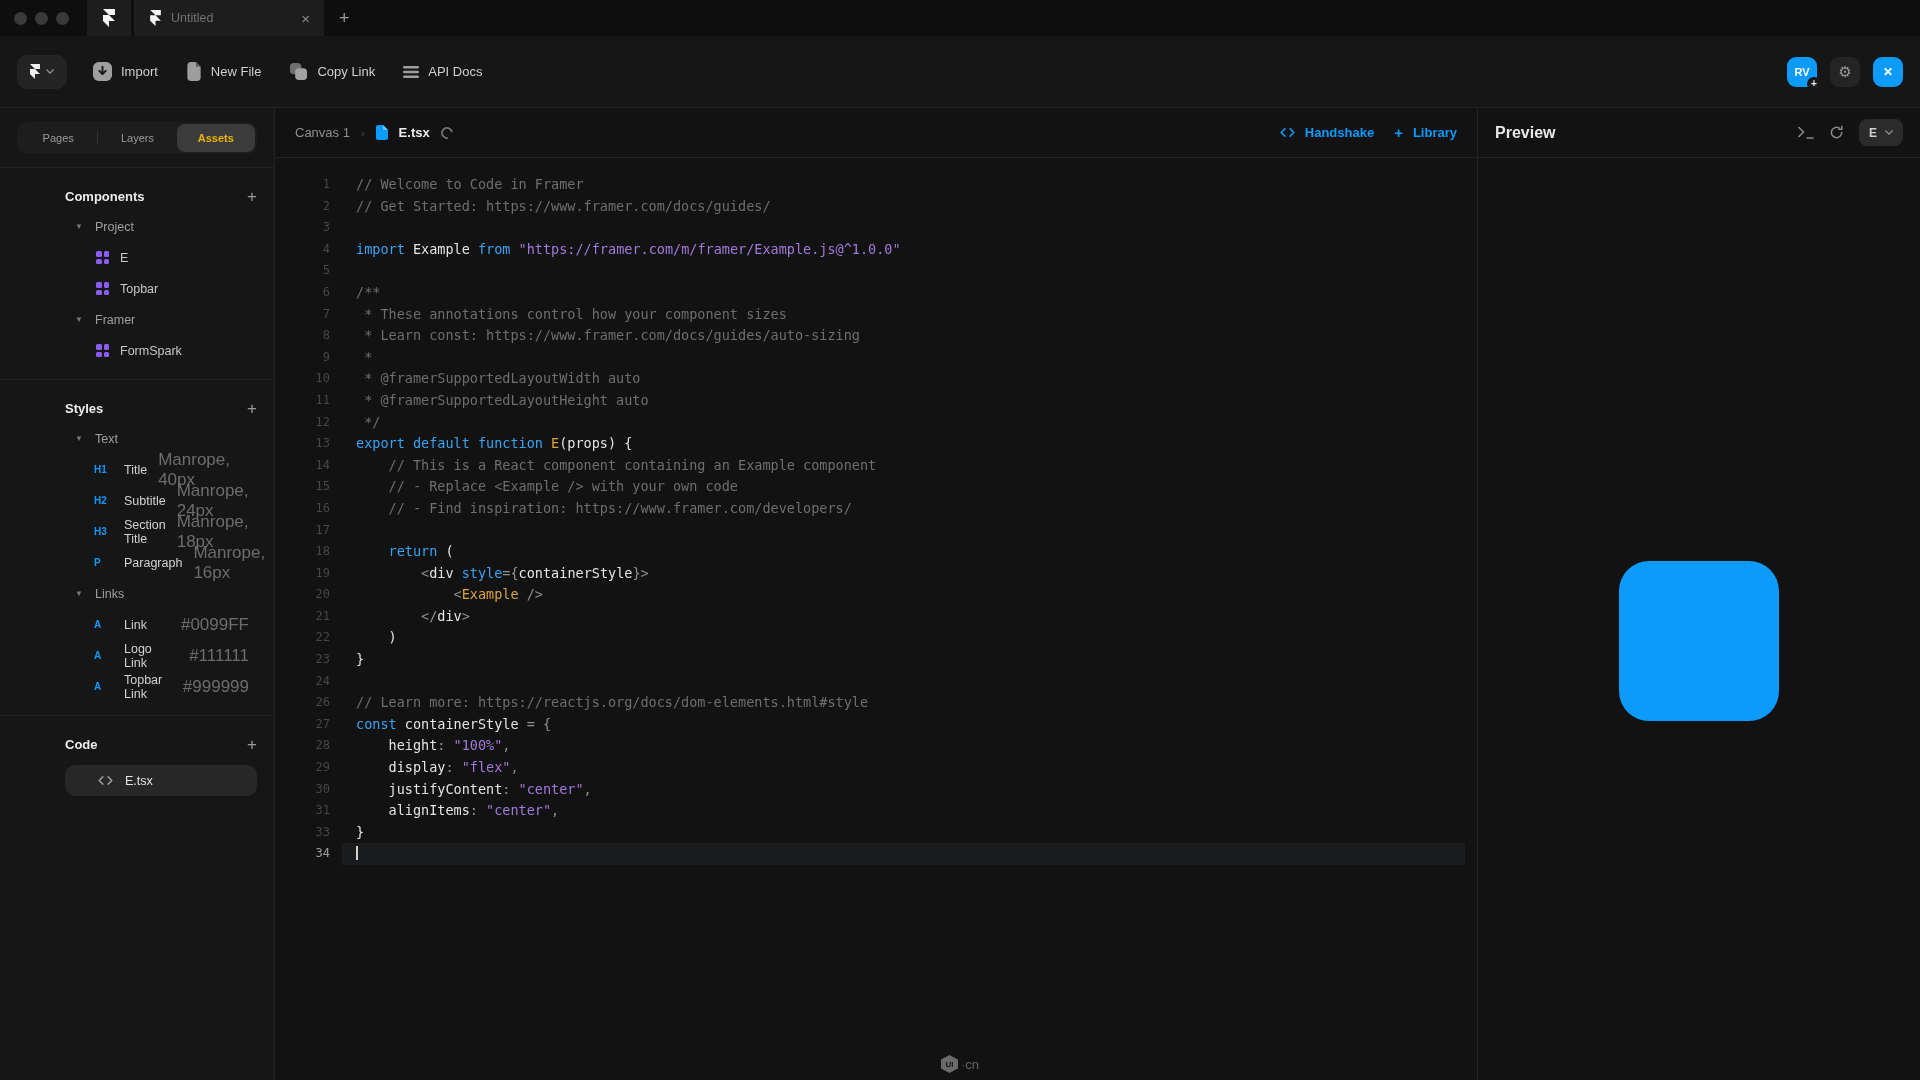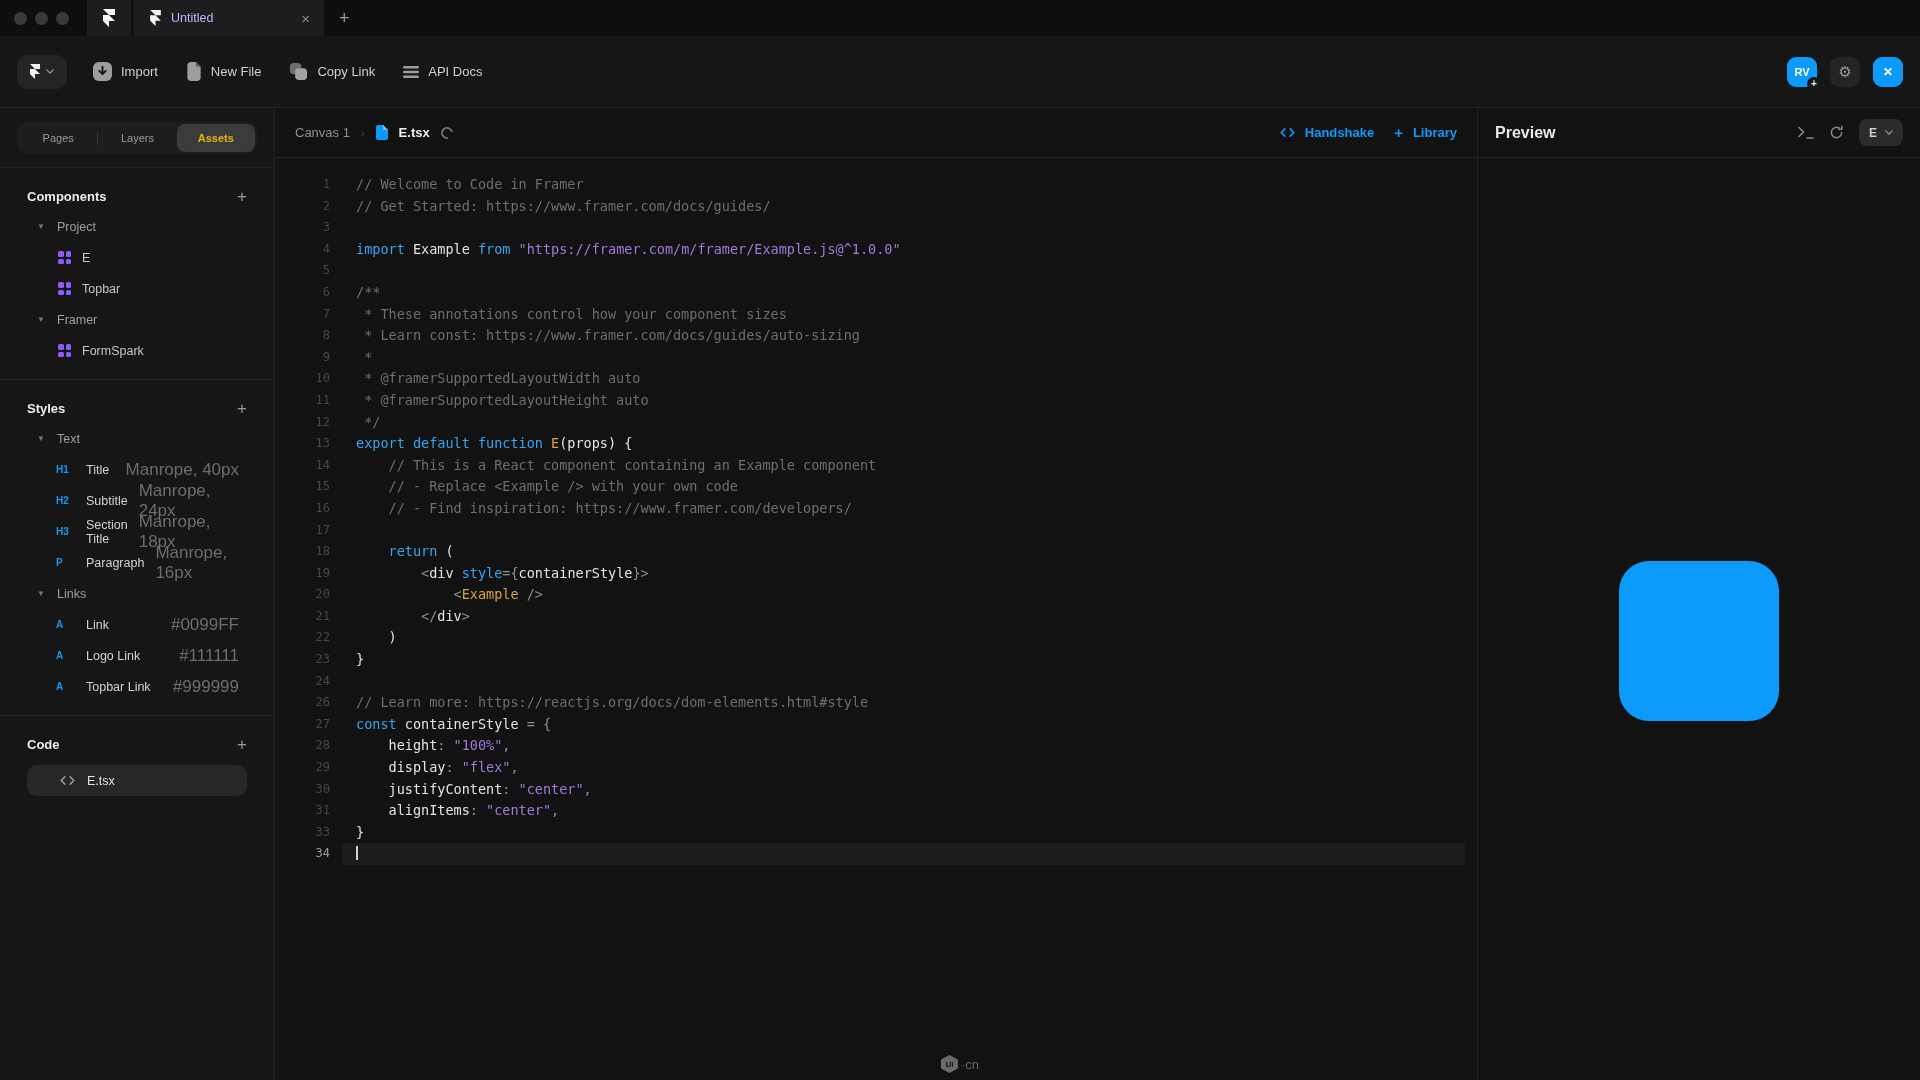--- a/index.html
+++ b/index.html
@@ -6,21 +6,21 @@
   html,body { margin:0; padding:0; background:#000; }
   body { font-family:"Liberation Sans", sans-serif; -webkit-font-smoothing:antialiased; }
   .app { width:1920px; height:1080px; background:#121212; display:flex; flex-direction:column; position:relative; overflow:hidden; }
 
   
   .tabbar { flex:0 0 36px; background:#0e0e0e; display:flex; align-items:stretch; }
   .traffic { display:flex; gap:8px; align-items:center; padding:0 18px 0 14px; }
   .dot { width:13px; height:13px; border-radius:50%; background:#3a3a3a; }
   .tab-home { width:44px; background:#1d1d1d; display:flex; align-items:center; justify-content:center; margin-right:3px; }
   .tab { width:190px; background:#1d1d1d; display:flex; align-items:center; gap:10px; padding:0 10px 0 16px; }
-  .tab-title { flex:1; color:#c4b5fd; font-size:12.5px; }
+  .tab-title { flex:1; color:#737373; font-size:12.5px; }
   .tab-close { color:#8a8a8a; font-size:15px; line-height:1; padding:2px 4px; }
   .tab-new { display:flex; align-items:center; padding:0 15px; color:#9a9a9a; font-size:18px; }
 
   
   .toolbar { flex:0 0 72px; background:#161616; display:flex; align-items:center; padding:0 17px; border-bottom:1px solid #232323; }
   .logo-pill { width:50px; height:34px; background:#242424; border-radius:10px; display:flex; align-items:center; justify-content:center; gap:6px; margin-right:26px; }
   .tb-item { display:flex; align-items:center; gap:9px; color:#cfcfcf; font-size:13px; font-weight:500; margin-right:28px; cursor:default; }
   .tb-spacer { flex:1; }
   .tb-right { display:flex; align-items:center; gap:13px; }
   .avatar { position:relative; width:30px; height:30px; border-radius:9px; background:#0C9BFB; color:#fff; font-size:11px; font-weight:700; display:flex; align-items:center; justify-content:center; }
@@ -31,21 +31,21 @@
   
   .main { flex:1; display:flex; min-height:0; }
 
   
   .sidebar { width:275px; flex:0 0 275px; background:#161616; border-right:1px solid #232323; padding-top:14px; overflow:hidden; }
   .seg { margin:0 17px; height:32px; background:#1d1d1d; border-radius:10px; display:flex; padding:2px; }
   .seg-item { flex:1; display:flex; align-items:center; justify-content:center; border-radius:8px; color:#9a9a9a; font-size:11px; }
   .seg-item.active { background:#3b3b3b; color:#eab308; font-weight:700; }
   .seg-sep { width:1px; height:14px; background:#333; align-self:center; }
   .sb-divider { height:1px; background:#222222; margin:13px 0; }
-  .sb-section { padding:0 27px; }
+  .sb-section { padding:0 17px;margin-left:48px; }
   .sb-header { height:30px; display:flex; align-items:center; justify-content:space-between; color:#ececec; font-size:13px; font-weight:700; }
   .sb-plus { color:#9a9a9a; font-size:17px; font-weight:400; line-height:1; }
   .tree-row { height:31px; display:flex; align-items:center; gap:11px; font-size:12.5px; }
   .tree-row.group { padding-left:10px; color:#9f9f9f; }
   .tree-row.item { padding-left:31px; color:#c6c6c6; }
   .chev { color:#777; font-size:8px; width:9px; }
   .grid-icon { width:13px; height:13px; display:grid; grid-template-columns:5.5px 5.5px; grid-template-rows:5.5px 5.5px; gap:2px; }
   .grid-icon span { background:#8B5CF6; border-radius:1.5px; }
   .style-row { height:31px; display:flex; align-items:center; padding-left:29px; gap:11px; }
   .style-badge { color:#0C9BFB; font-size:10px; font-weight:700; width:19px; flex:0 0 19px; }

